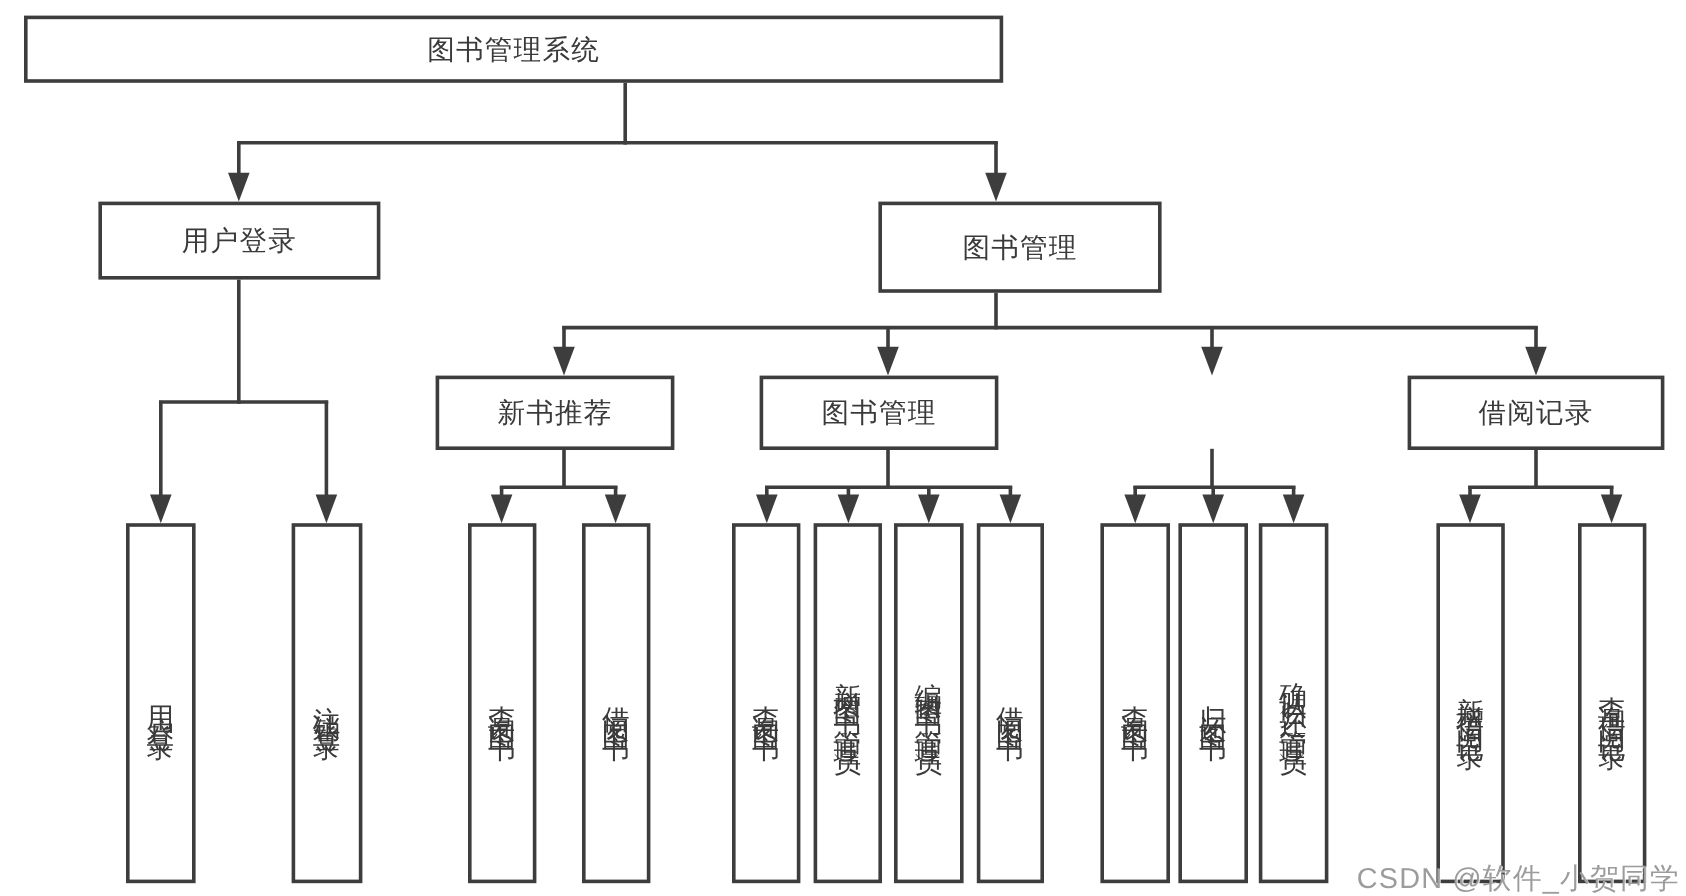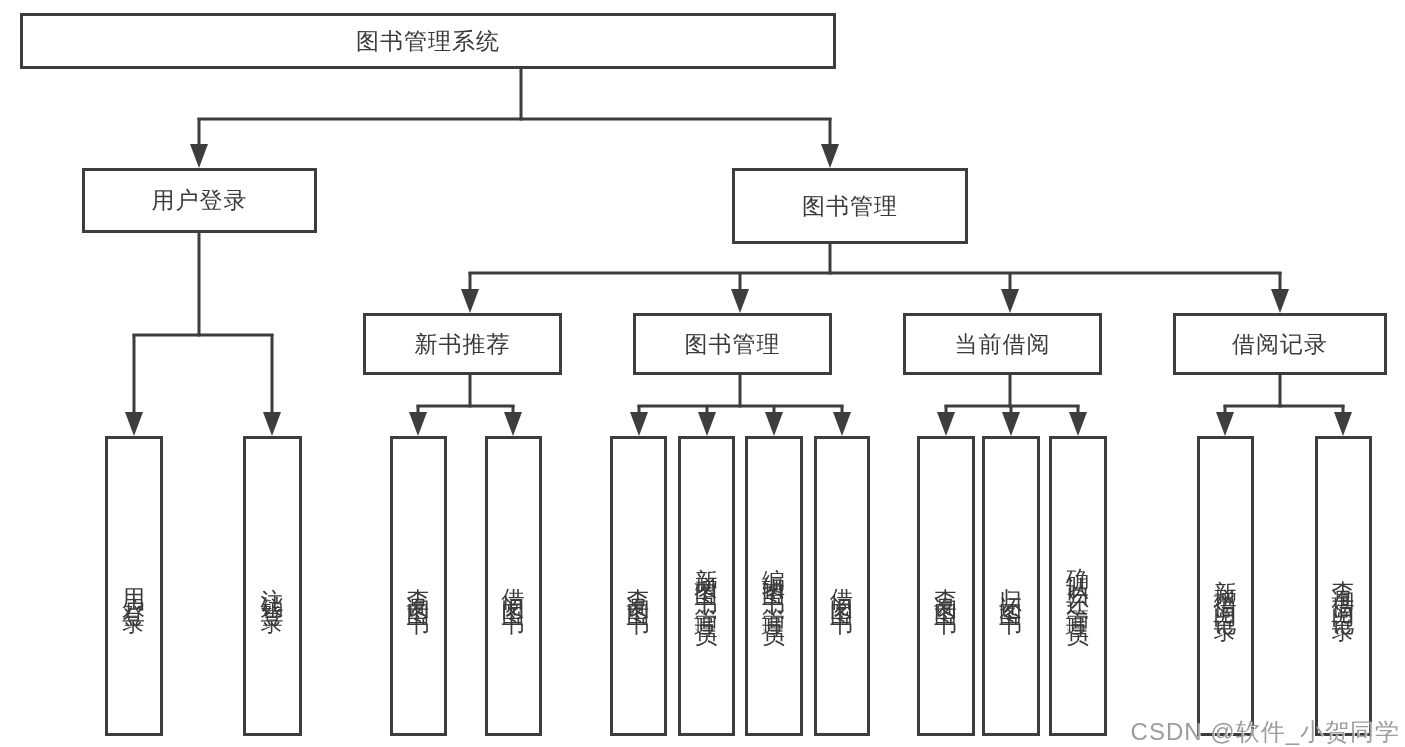--- a/index.html
+++ b/index.html
@@ -149,21 +149,20 @@
     </g>
   </svg>
 
   <div class="box n-root">图书管理系统</div>
 
   <div class="box n-user">用户登录</div>
   <div class="box n-bookmgmt">图书管理</div>
 
   <div class="box n-l3 n-newrec">新书推荐</div>
   <div class="box n-l3 n-borrow">图书管理</div>
-  <div class="box n-l3 n-current">当前借阅</div>
   <div class="box n-l3 n-record">借阅记录</div>
 
   <div class="box leaf lf-userlogin">
     <span>用户登录</span>
   </div>
   <div class="box leaf lf-logout">
     <span>注销登录</span>
   </div>
 
   <div class="box leaf lf-rec-query">

